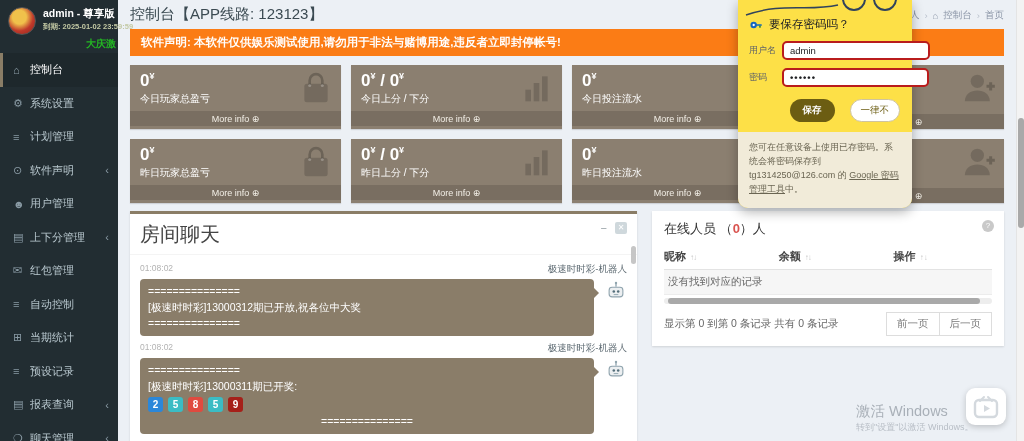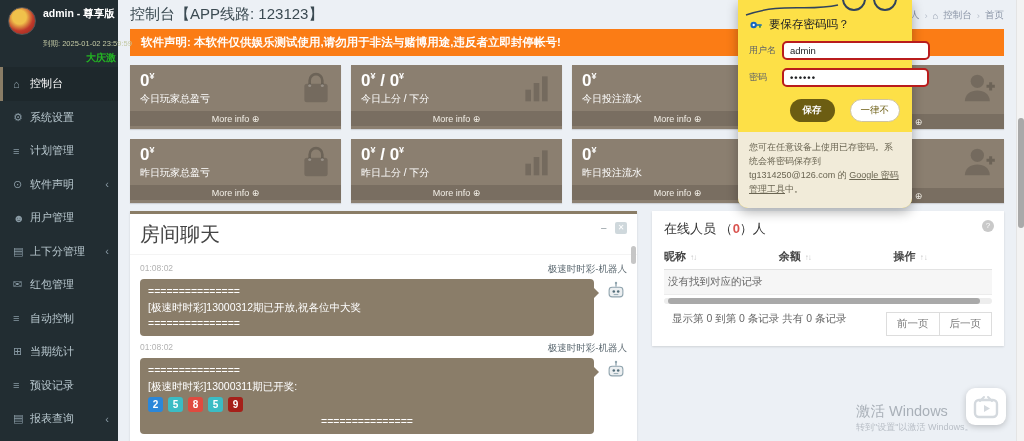--- a/index.html
+++ b/index.html
@@ -4,21 +4,21 @@
 <style>
   * { margin:0; padding:0; box-sizing:border-box; }
   html,body { width:1024px; height:441px; overflow:hidden; }
   body { font-family:"Liberation Sans","DejaVu Sans",sans-serif; background:#ecf0f5; position:relative; }
 
   
   .sidebar { position:absolute; left:0; top:0; width:118px; height:441px; background:#222d32; z-index:5; }
   .user-panel { padding:7px 8px 2px; display:flex; gap:7px; align-items:flex-start; }
   .avatar { width:28px; height:28px; border-radius:50%; background:radial-gradient(circle at 40% 35%, #f0c14b 0 30%, #c0392b 60%, #8e2418); border:1px solid #555; flex:none; }
   .u-name { color:#fff; font-size:10.5px; font-weight:bold; white-space:nowrap; }
-  .u-exp { color:#c3c9a4; font-size:7.5px; margin-top:18px; white-space:nowrap; }
+  .u-exp { color:#c3c9a4; font-size:7.5px; margin-top:1px; white-space:nowrap;font-weight:bold; }
   .marquee { height:14px; overflow:hidden; text-align:right; padding-right:2px; color:#23b523; font-size:10px; font-weight:bold; white-space:nowrap; }
   .menu { margin-top:2px; }
   .m-item { height:33.5px; display:flex; align-items:center; padding-left:13px; color:#b8c7ce; font-size:11px; cursor:pointer; position:relative; }
   .m-item .ic { width:17px; font-size:11px; color:#8a9ba5; flex:none; }
   .m-item.active { background:#1e282c; color:#fff; border-left:3px solid #8a7d66; padding-left:10px; }
   .m-item .chev { position:absolute; right:9px; color:#8a9ba5; font-size:11px; }
 
   
   .content { position:absolute; left:118px; top:0; width:898px; height:441px; }
   .c-head { position:relative; padding:5px 12px 3px; }
@@ -59,21 +59,21 @@
   .online-panel { flex:1; background:#fff; box-shadow:0 1px 2px rgba(0,0,0,.12); padding:9px 12px 10px; position:relative; min-height:112px; }
   .ol-title { font-size:13px; color:#333; }
   .ol-title .cnt { color:#d9534f; font-weight:bold; }
   .q-icon { position:absolute; right:10px; top:9px; width:12px; height:12px; border-radius:50%; background:#c9c9c9; color:#fff; font-size:8px; text-align:center; line-height:12px; cursor:pointer; }
   .ol-cols { display:flex; margin-top:11px; border-bottom:1px solid #e3e3e3; padding-bottom:5px; font-size:11px; font-weight:bold; color:#444; }
   .ol-col { position:relative; }
   .ol-col .sort { color:#c9c9c9; font-size:8px; margin-left:4px; letter-spacing:-1px; }
   .ol-empty { background:#f6f6f6; border-bottom:1px solid #ececec; font-size:10.5px; color:#666; padding:5px 4px; }
   .ol-hscroll { margin-top:3px; height:6px; background:#ededed; border-radius:3px; position:relative; }
   .ol-hthumb { position:absolute; left:4px; top:0; height:6px; width:95%; background:#a9a9a9; border-radius:3px; }
-  .ol-foot { margin-top:8px; display:flex; justify-content:space-between; font-size:10.5px; color:#666;margin-left:8px; }
+  .ol-foot { margin-top:8px; display:flex; justify-content:space-between; align-items:center; font-size:10.5px; color:#666; }
   .pager { display:flex; }
   .pg-btn { border:1px solid #ddd; background:#fff; color:#777; font-size:10.5px; padding:4px 10px; cursor:pointer; }
   .pg-btn + .pg-btn { margin-left:-1px; }
 
   
   .dlg { position:absolute; left:738px; top:0; width:174px; background:#fde047; border-radius:0 0 10px 10px; box-shadow:0 4px 12px rgba(0,0,0,.3); z-index:50; }
   .doodle { position:absolute; left:0; top:-1px; width:174px; height:18px; }
   .dlg-title { display:flex; align-items:center; gap:6px; padding:17px 11px 5px; font-size:11.5px; color:#202124; }
   .fld { display:flex; align-items:center; padding:4px 11px; }
   .fld label { width:33px; font-size:9px; color:#5f6368; flex:none; }

